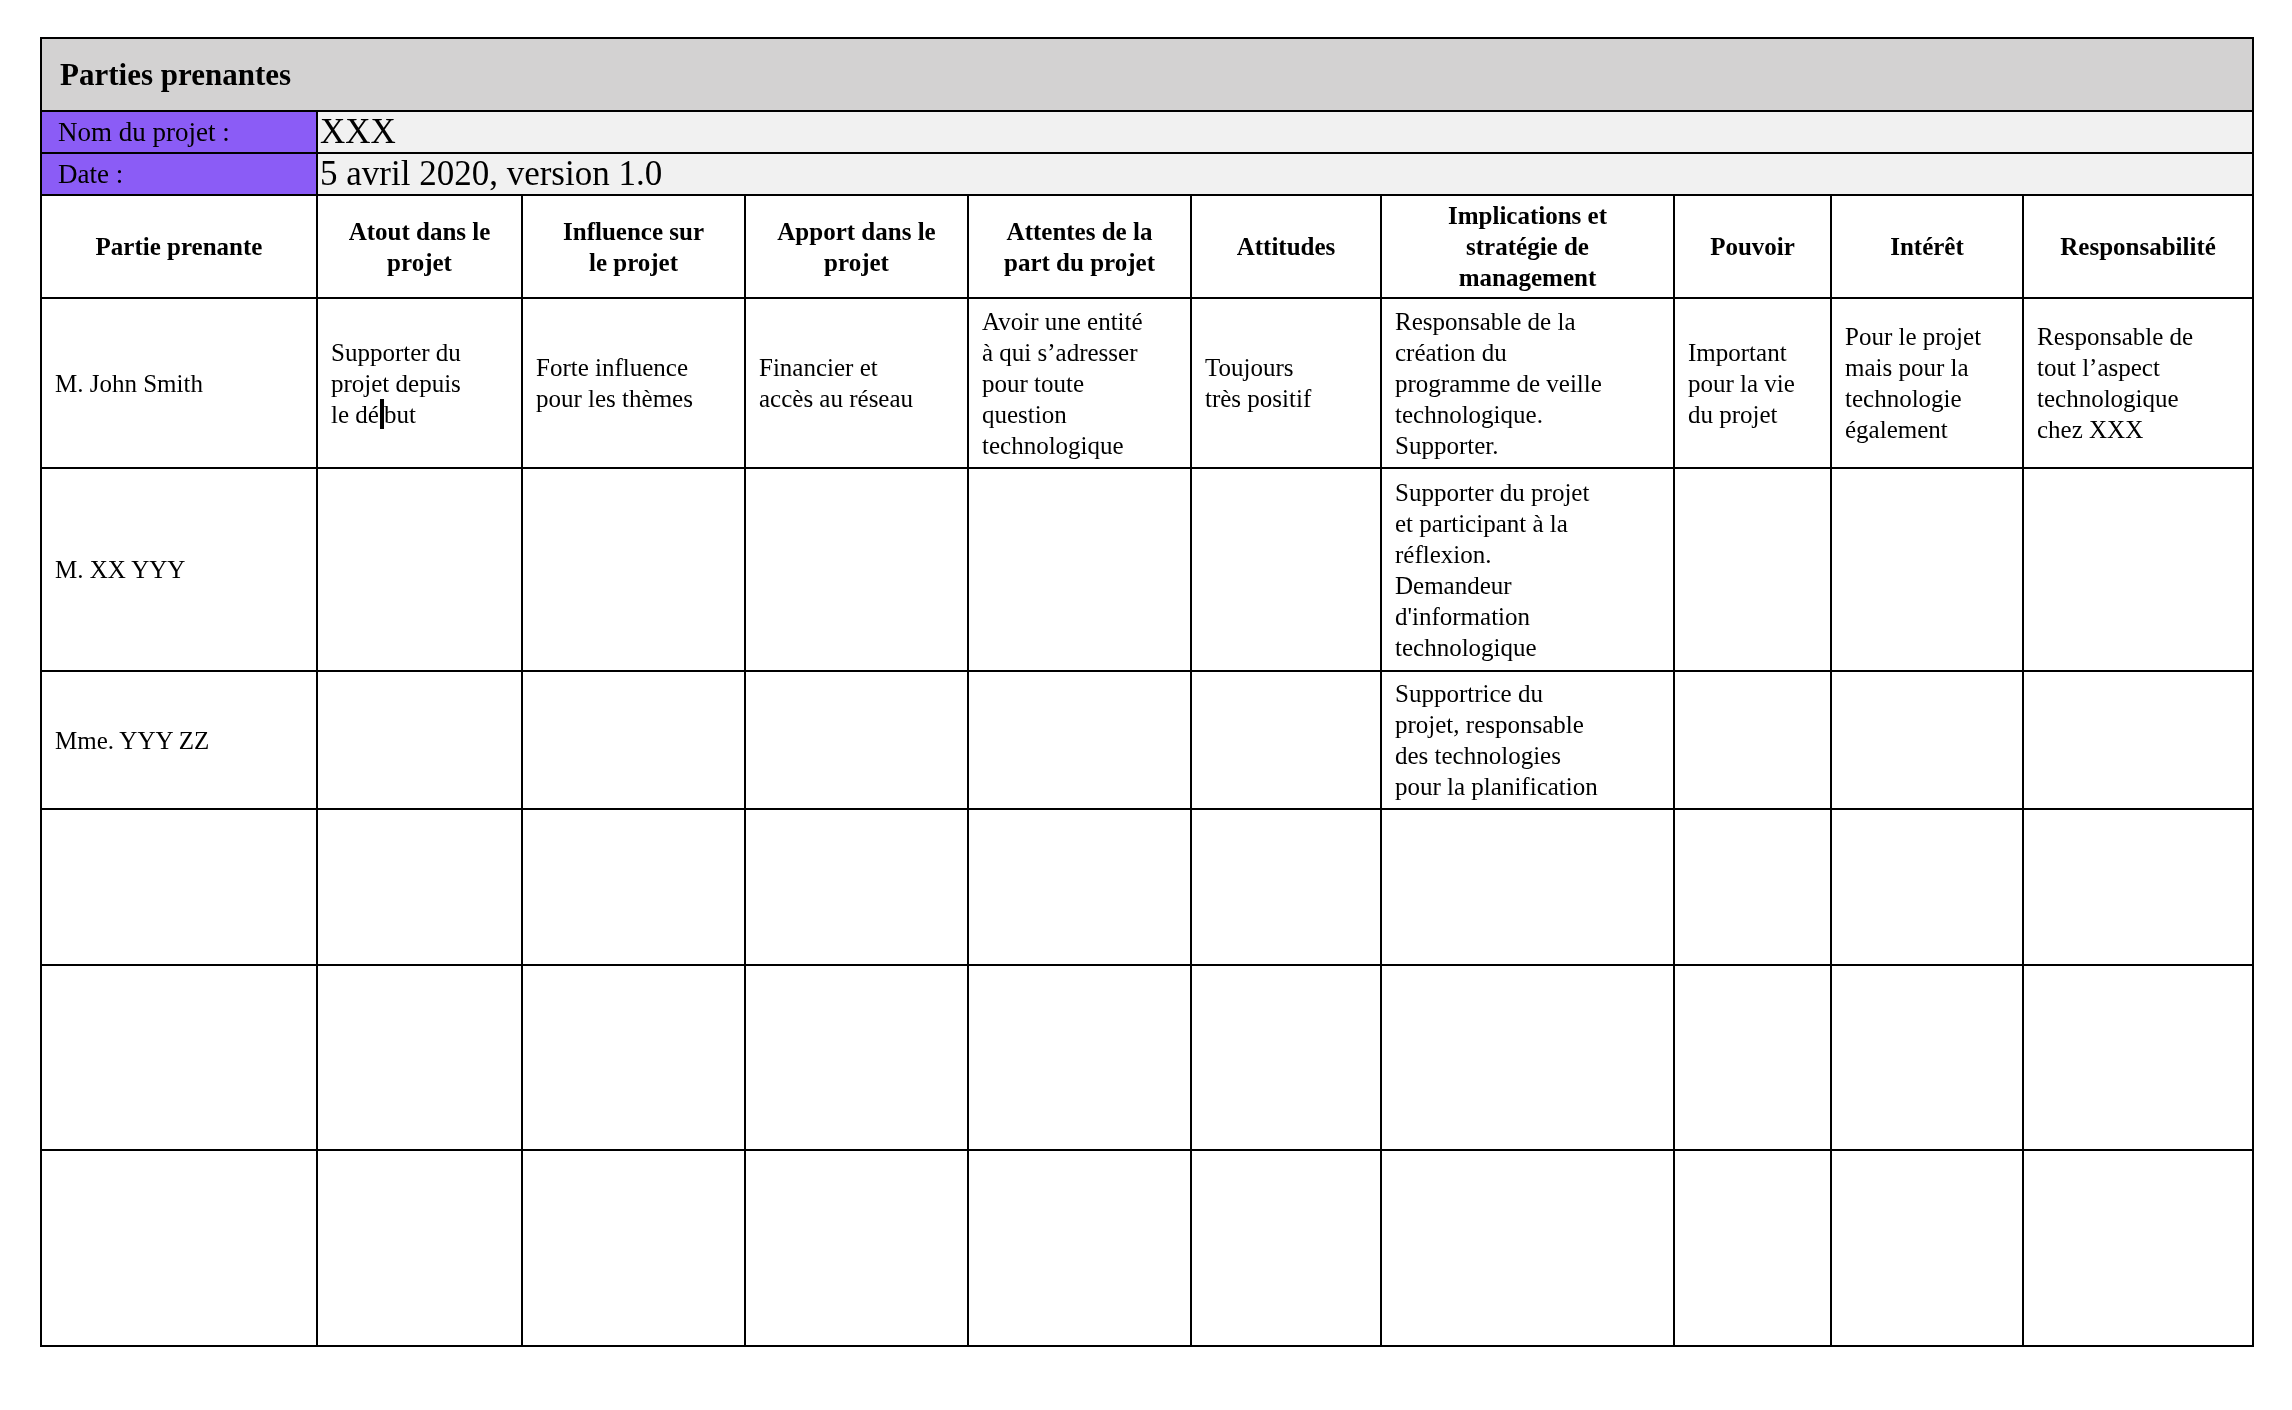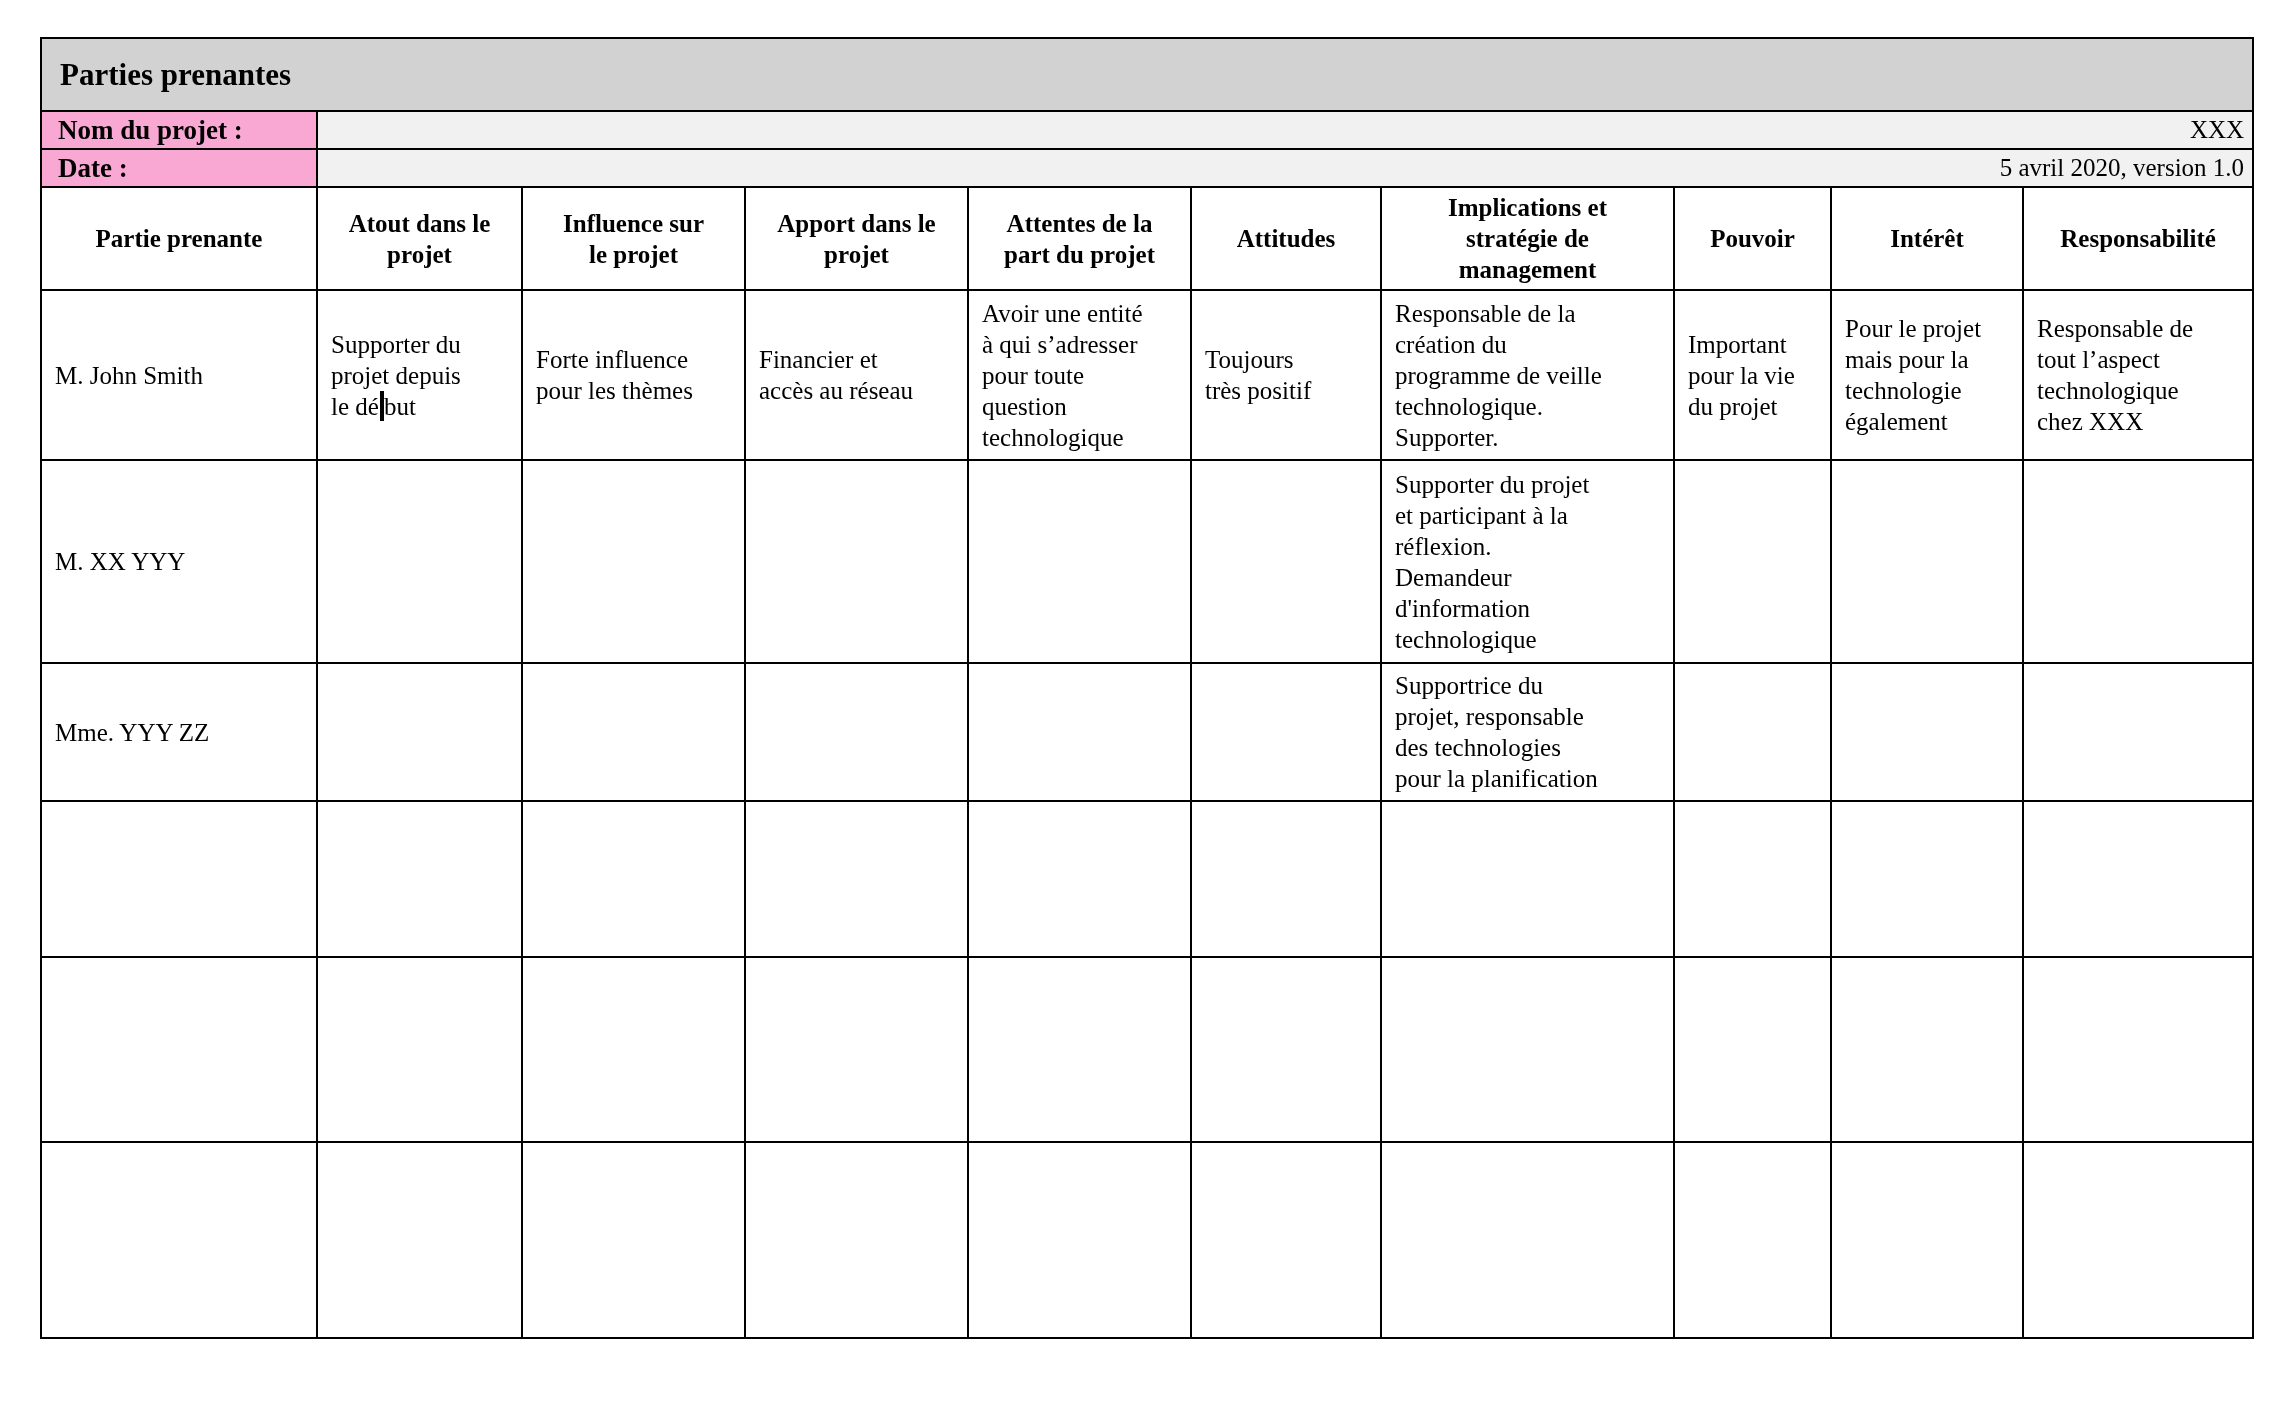--- a/index.html
+++ b/index.html
@@ -28,34 +28,33 @@
   tr.title-row { height: 73px; }
   td.title-cell {
     background: #d3d2d2;
     font-weight: 700;
     font-size: 31px;
     padding: 0 20px 0 18px;
     vertical-align: middle;
   }
   tr.meta-row { height: 38px; }
   td.meta-label {
-    background: #f9a8d4;
-    font-weight: 700;
+    background: #8b5cf6;
+    font-weight: 400;
     font-size: 27px;
     padding: 0 4px 0 16px;
     vertical-align: middle;
     white-space: nowrap;
   }
   td.meta-value {
     background: #f1f1f1;
-    font-size: 25px;
-    padding: 0 8px 0 28px;
+    font-size: 35px;
+    padding: 0 8px 0 2px;
     vertical-align: middle;
     white-space: nowrap;
-    text-align: right;
   }
   tr.header-row { height: 103px; }
   th.col-header {
     font-weight: 700;
     font-size: 25px;
     line-height: 31px;
     text-align: center;
     vertical-align: middle;
     white-space: pre-line;
     padding: 0 4px;

